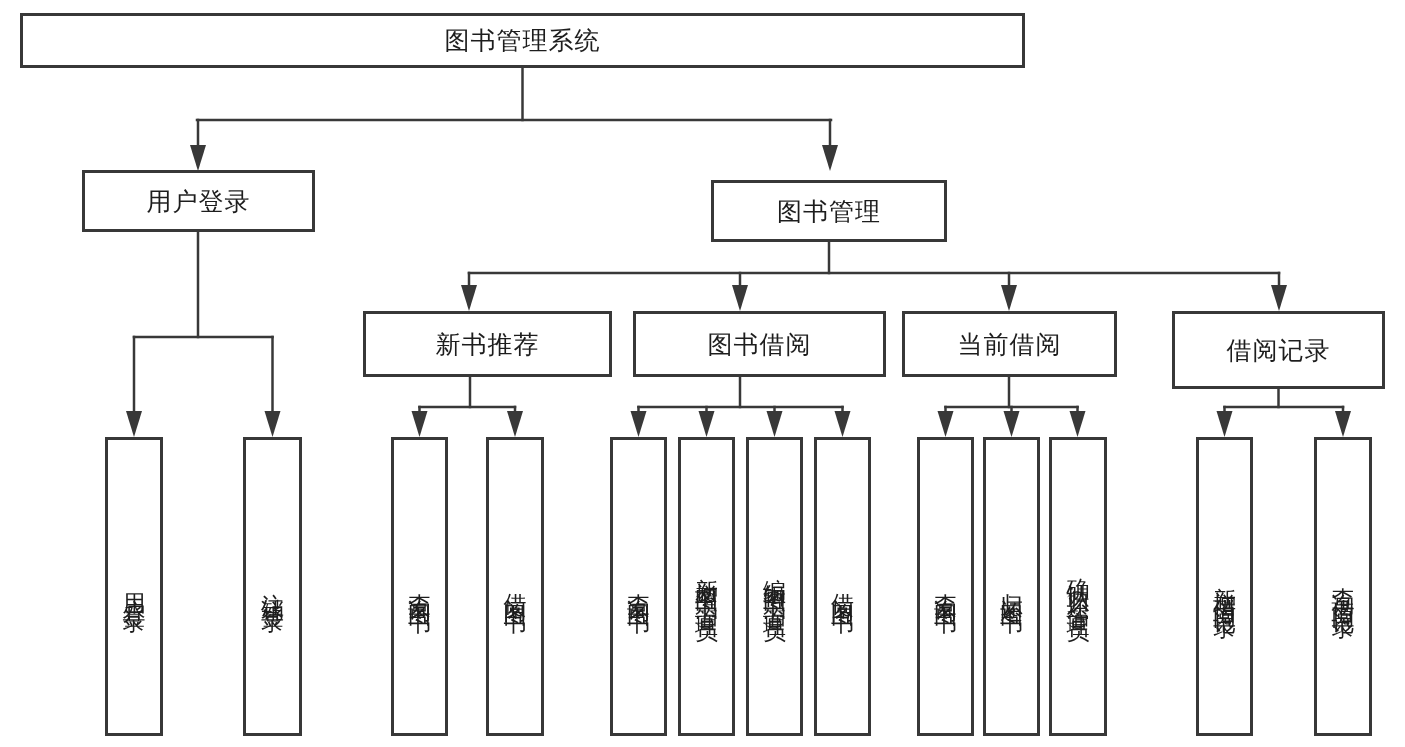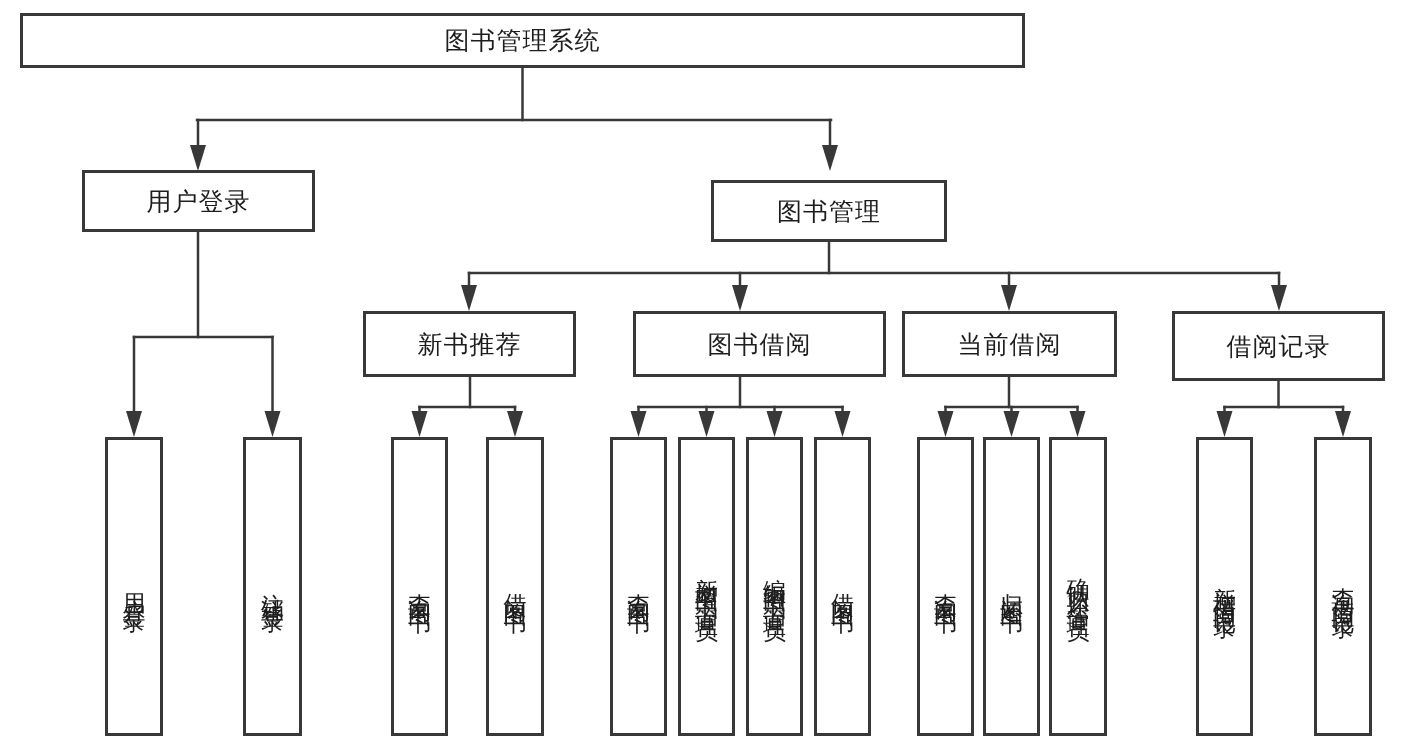--- a/index.html
+++ b/index.html
@@ -111,30 +111,30 @@
     <span class="hlabel">图书管理系统</span>
   </div>
 
   <div class="node" style="left:82px;top:170px;width:233px;height:62px;">
     <span class="hlabel">用户登录</span>
   </div>
   <div class="node" style="left:711px;top:180px;width:236px;height:62px;">
     <span class="hlabel">图书管理</span>
   </div>
 
-  <div class="node" style="left:363px;top:311px;width:213px;height:66px;">
+  <div class="node" style="left:363px;top:311px;width:249px;height:66px;">
     <span class="hlabel">新书推荐</span>
   </div>
   <div class="node" style="left:633px;top:311px;width:253px;height:66px;">
     <span class="hlabel">图书借阅</span>
   </div>
   <div class="node" style="left:902px;top:311px;width:215px;height:66px;">
     <span class="hlabel">当前借阅</span>
   </div>
-  <div class="node" style="left:1172px;top:311px;width:213px;height:70px;">
+  <div class="node" style="left:1172px;top:311px;width:213px;height:78px;">
     <span class="hlabel">借阅记录</span>
   </div>
 
   <div class="node vbox" style="left:105px;top:437px;width:58px;height:299px;">
     <span class="vlabel">用户登录</span>
   </div>
   <div class="node vbox" style="left:243px;top:437px;width:59px;height:299px;">
     <span class="vlabel">注销登录</span>
   </div>
 

